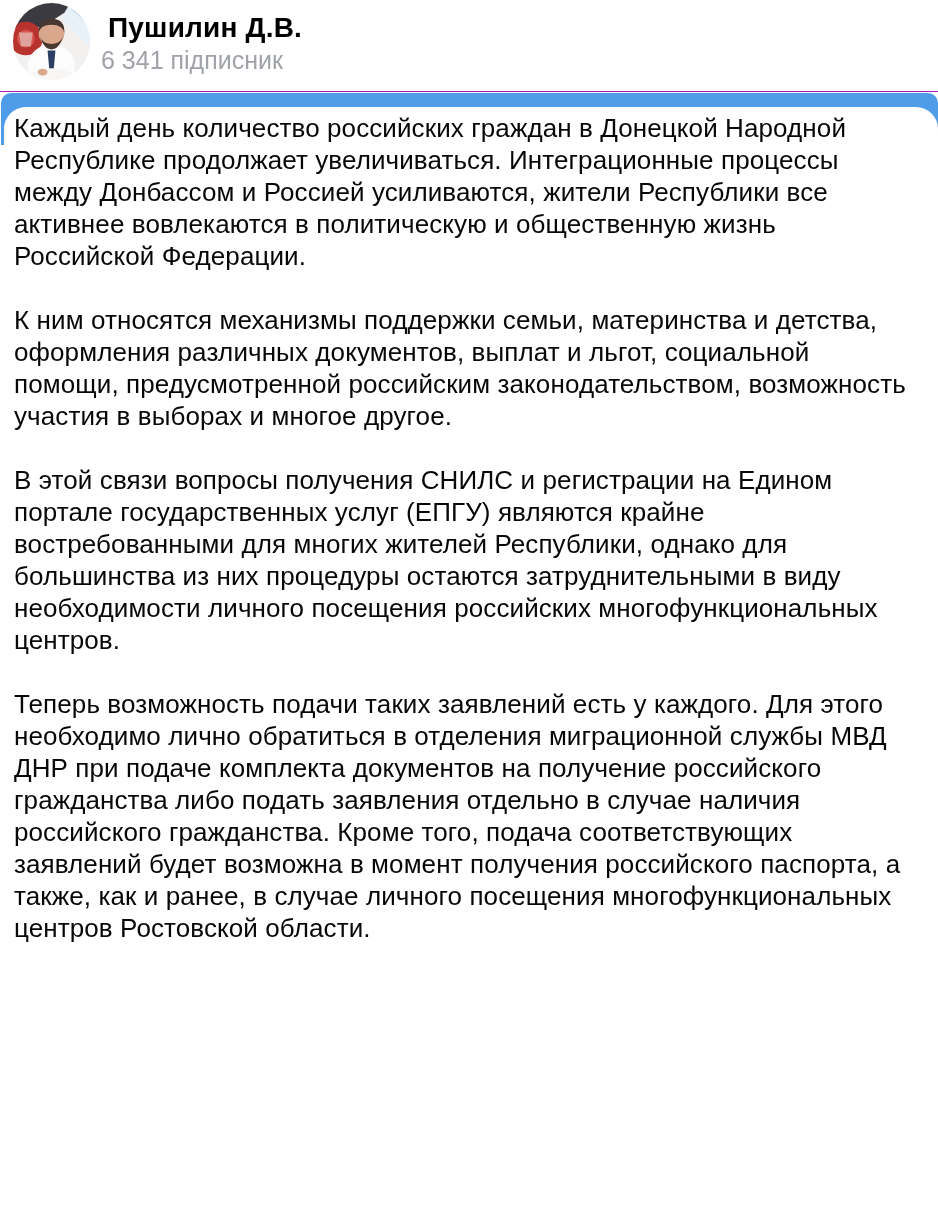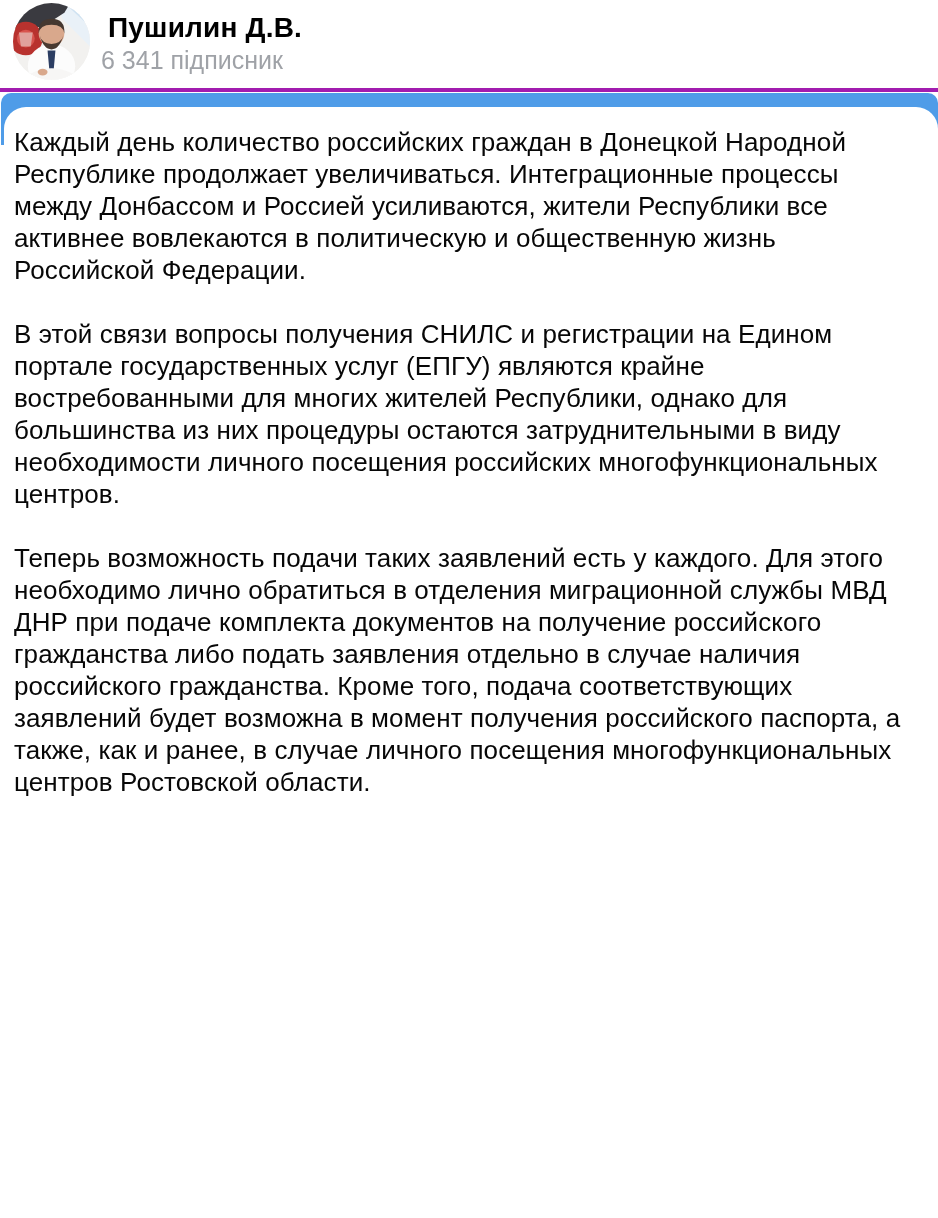--- a/index.html
+++ b/index.html
@@ -11,21 +11,21 @@
     overflow: hidden;
     -webkit-font-smoothing: antialiased;
   }
 
   
   .header {
     position: absolute;
     top: 0; left: 0; right: 0;
     height: 92px;
     background: #ffffff;
-    border-bottom: 4px solid #a21caf;
+    border-bottom: 1px solid #a21caf;
     z-index: 3;
   }
   .avatar {
     position: absolute;
     left: 13px; top: 3px;
     width: 77px; height: 77px;
     border-radius: 50%;
     overflow: hidden;
     background: #f0efed;
   }
@@ -57,21 +57,21 @@
     border-radius: 10px 10px 0 0;
     z-index: 1;
   }
 
   
   .message-card {
     position: absolute;
     top: 107px; left: 4px; right: 0; bottom: 0;
     background: #ffffff;
     border-radius: 22px 22px 0 0;
-    padding: 19px 20px 0 10px;
+    padding: 5px 20px 0 10px;
     z-index: 2;
   }
   .message p {
     font-size: 26px;
     line-height: 32px;
     color: #070707;
     margin: 0 0 32px 0;
     letter-spacing: 0.1px;
   }
   .message p:last-child { margin-bottom: 0; }
@@ -111,16 +111,17 @@
   </div>
   <div class="channel-name">Пушилин Д.В.</div>
   <div class="subscribers">6 341 підписник</div>
 </div>
 
 <div class="blue-strip"></div>
 
 <div class="message-card">
   <div class="message">
       <p>Каждый день количество российских граждан в Донецкой Народной Республике продолжает увеличиваться. Интеграционные процессы между Донбассом и Россией усиливаются, жители Республики все активнее вовлекаются в политическую и общественную жизнь Российской Федерации.</p>
+      <p>К ним относятся механизмы поддержки семьи, материнства и детства, оформления различных документов, выплат и льгот, социальной помощи, предусмотренной российским законодательством, возможность участия в выборах и многое другое.</p>
       <p>В этой связи вопросы получения СНИЛС и регистрации на Едином портале государственных услуг (ЕПГУ) являются крайне востребованными для многих жителей Республики, однако для большинства из них процедуры остаются затруднительными в виду необходимости личного посещения российских многофункциональных центров.</p>
       <p>Теперь возможность подачи таких заявлений есть у каждого. Для этого необходимо лично обратиться в отделения миграционной службы МВД ДНР при подаче комплекта документов на получение российского гражданства либо подать заявления отдельно в случае наличия российского гражданства. Кроме того, подача соответствующих заявлений будет возможна в момент получения российского паспорта, а также, как и ранее, в случае личного посещения многофункциональных центров Ростовской области.</p>
     </div>
 </div>
 
 </body></html>

